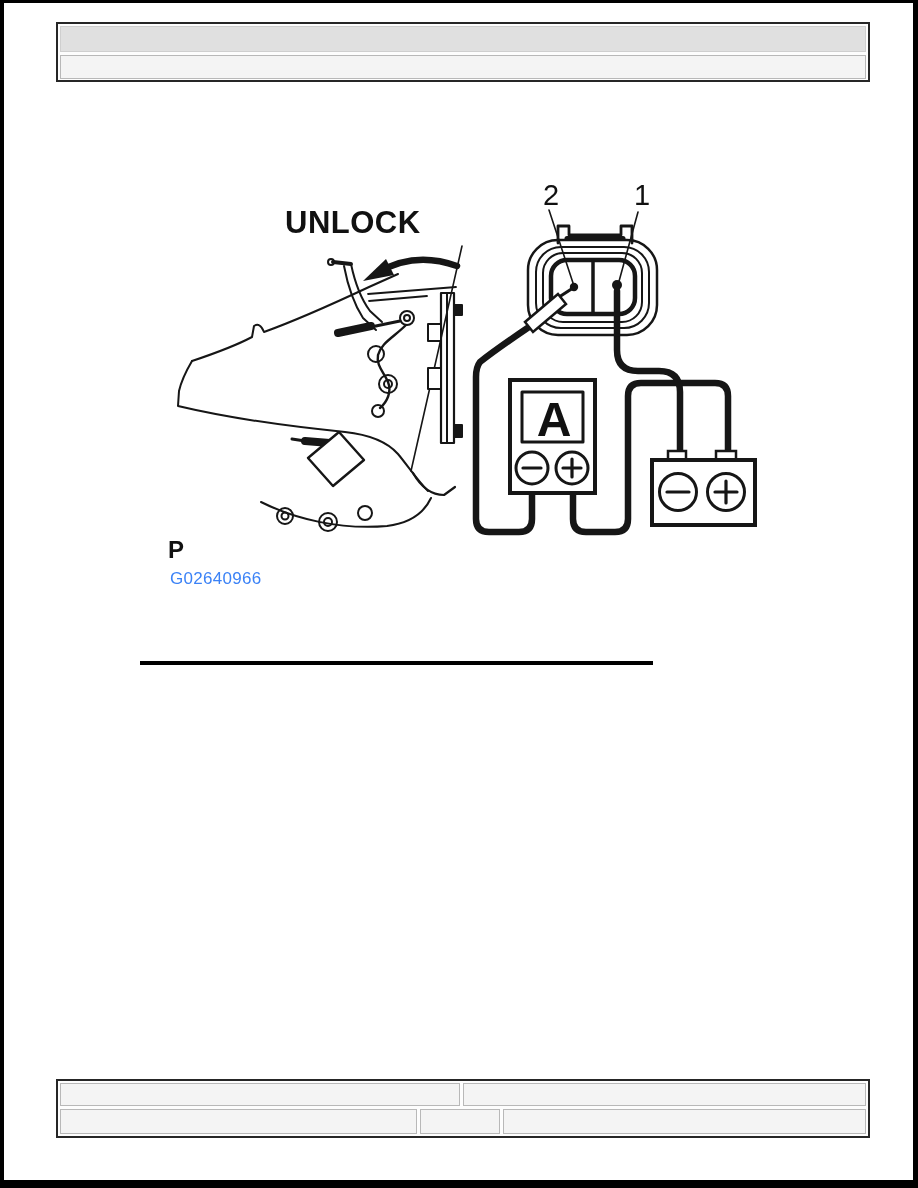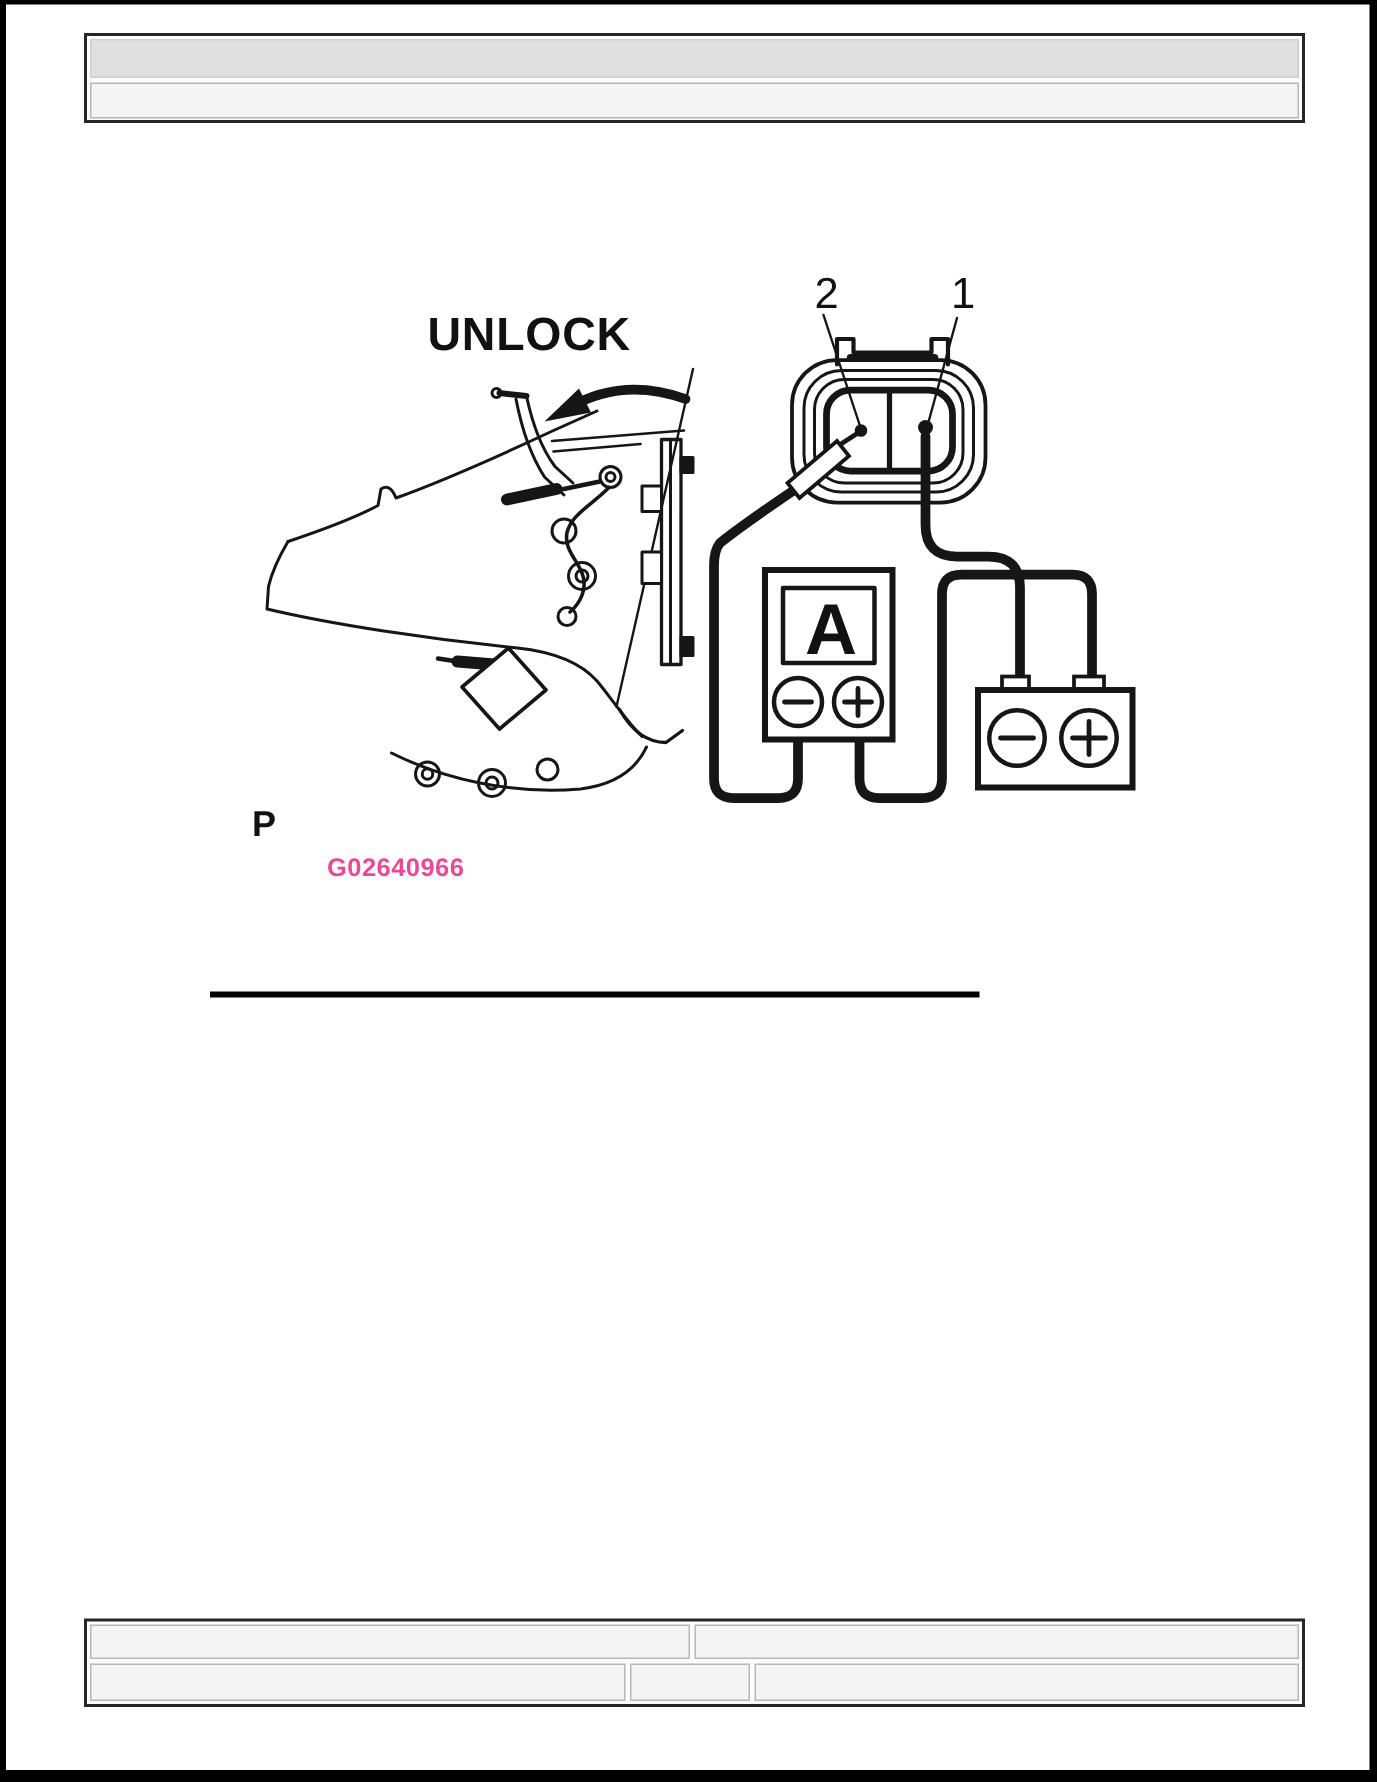--- a/index.html
+++ b/index.html
@@ -12,21 +12,21 @@
   .cell{box-sizing:border-box;border:1px solid #b8b8b8;background:#f4f4f4;height:25px;}
   .cell.shaded{background:#e0e0e0;border-color:#cfcfcf;}
   .w-full{flex:1 1 100%;}
   .w-half1{flex:0 0 49.6%;}
   .w-half2{flex:1 1 auto;}
   .w-a{flex:0 0 44.3%;}
   .w-b{flex:0 0 9.9%;}
   .w-c{flex:1 1 auto;}
   .figure-svg{position:absolute;left:161px;top:172px;width:600px;height:425px;}
   .caption-p{position:absolute;left:164px;top:533px;font-size:24px;font-weight:600;color:#111;letter-spacing:.5px;}
-  .caption-id{position:absolute;left:166px;top:566px;font-size:17px;font-weight:700;color:#ec4899;letter-spacing:.3px;margin-left:48px;}
+  .caption-id{position:absolute;left:166px;top:566px;font-size:17px;font-weight:400;color:#3b82f6;letter-spacing:.3px;}
   .divider{position:absolute;left:136px;top:658px;width:513px;height:4px;background:#000;}
   svg text{fill:#111;}
   .stroke{stroke:#161616;fill:none;stroke-linecap:round;stroke-linejoin:round;}
 </style>
 </head>
 <body>
 
 <div class="page">
 
   <div class="boxtable" style="left:52px;top:19px;width:814px;height:60px;">

